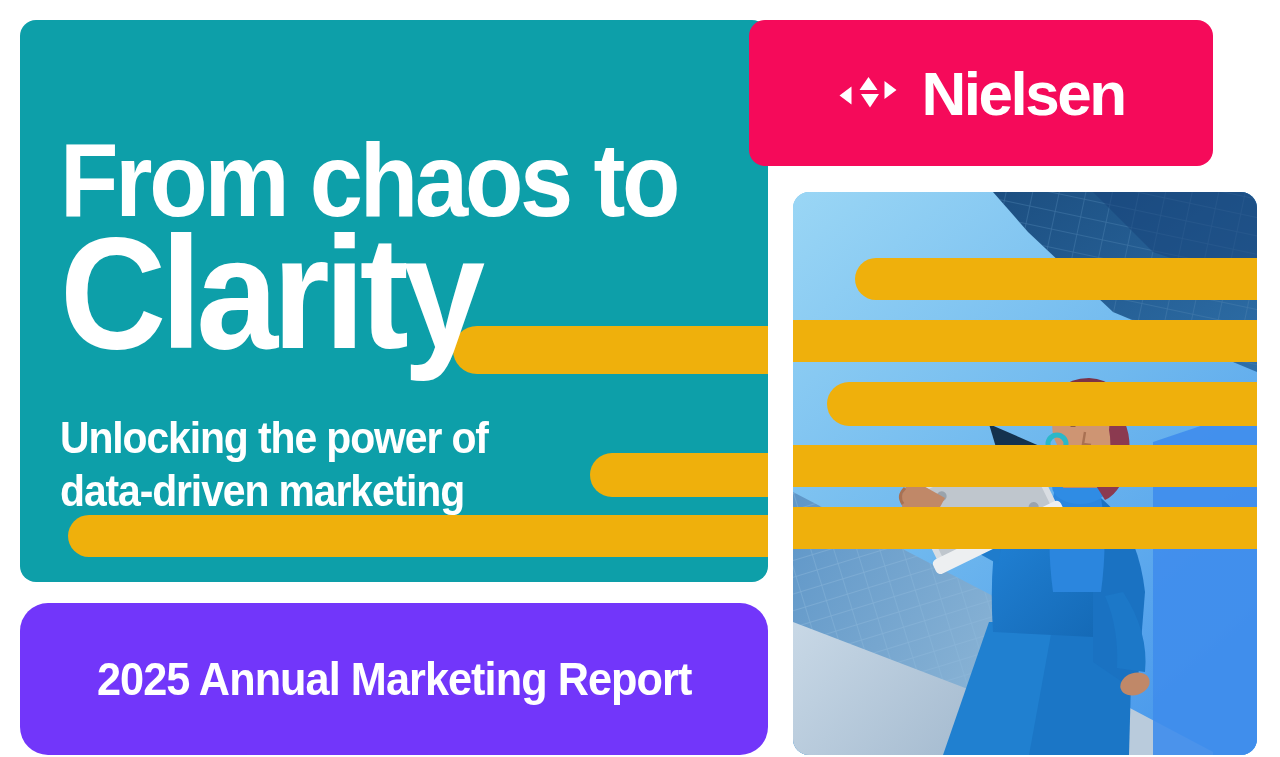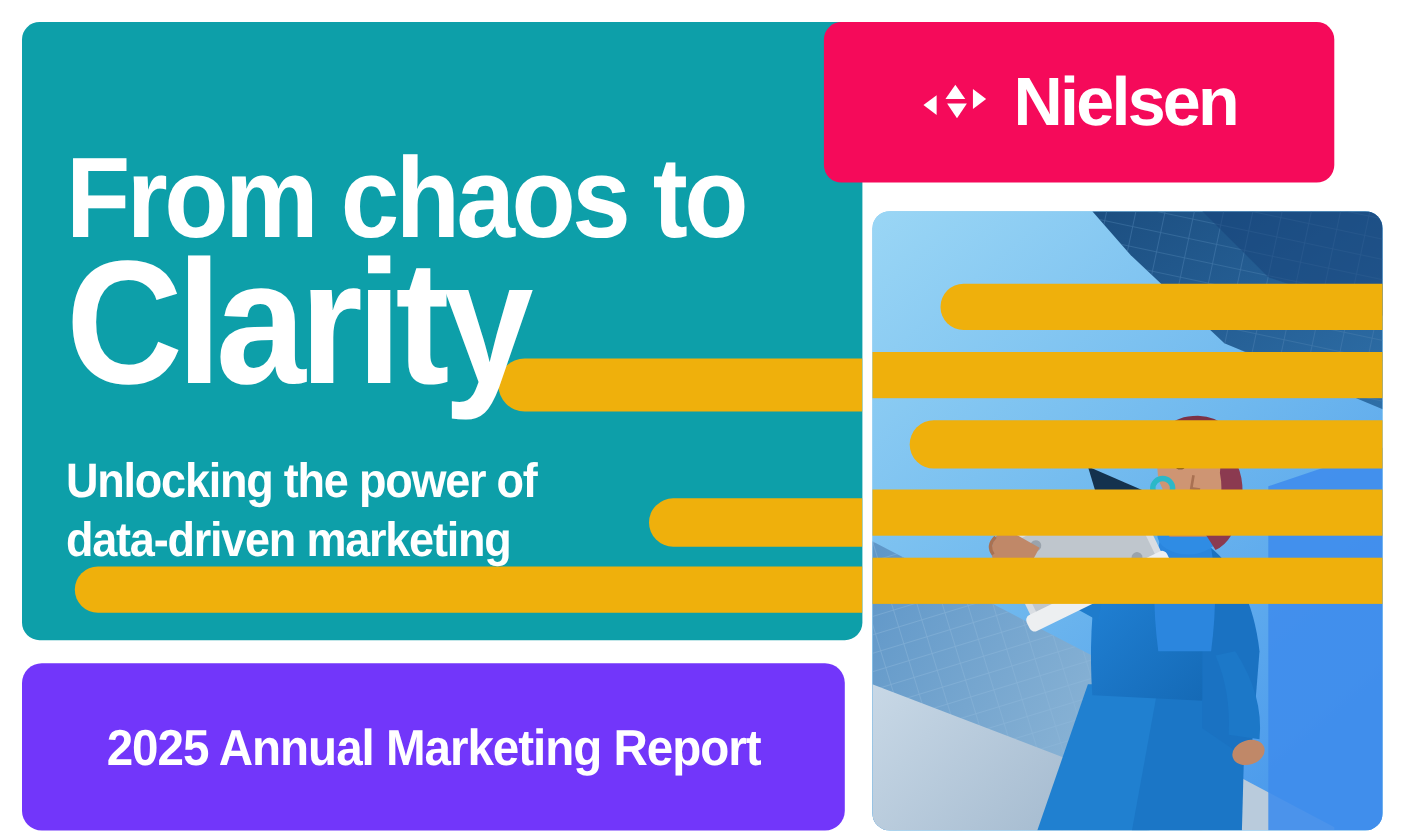--- a/index.html
+++ b/index.html
@@ -24,21 +24,20 @@
   
   .hero-panel {
     position: absolute;
     left: 20px;
     top: 20px;
     width: 748px;
     height: 562px;
     background: #0D9FA9;
     border-radius: 16px;
     overflow: hidden;
-    padding-left: 16px;
   }
 
   .hero-stripes {
     position: absolute;
     inset: 0;
     z-index: 1;
   }
   .stripe {
     position: absolute;
     background: #EFB00C;
@@ -90,21 +89,21 @@
   }
 
   
   .report-banner {
     position: absolute;
     left: 20px;
     top: 603px;
     width: 748px;
     height: 152px;
     background: #7236FA;
-    border-radius: 18px;
+    border-radius: 28px;
     display: flex;
     align-items: center;
     justify-content: center;
   }
   .report-banner-label {
     color: #ffffff;
     font-weight: 700;
     font-size: 46px;
     letter-spacing: -1px;
     transform: scaleX(0.94);

